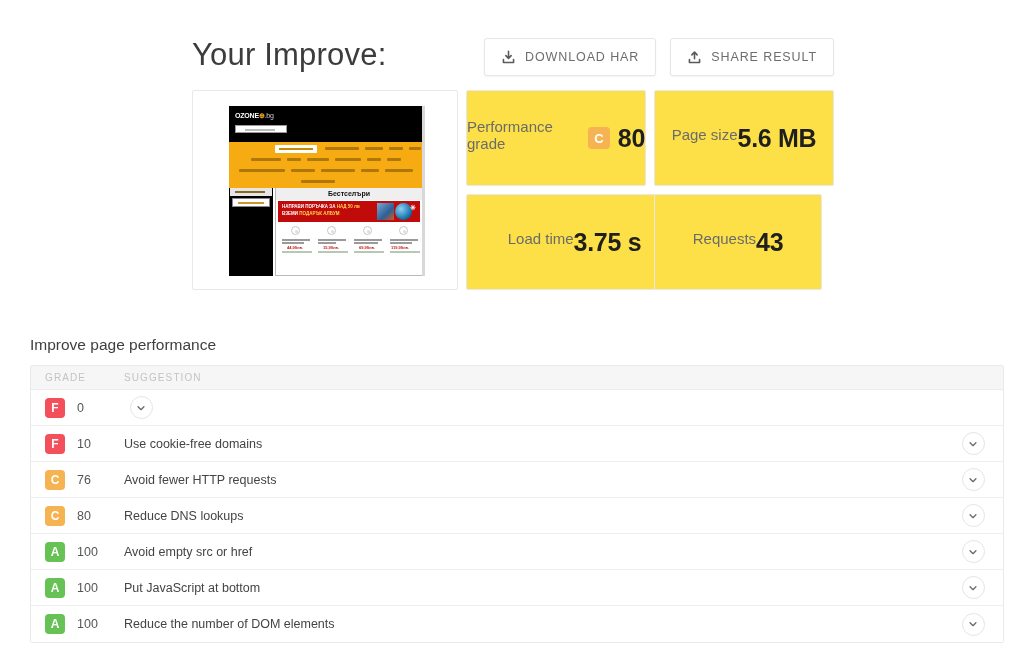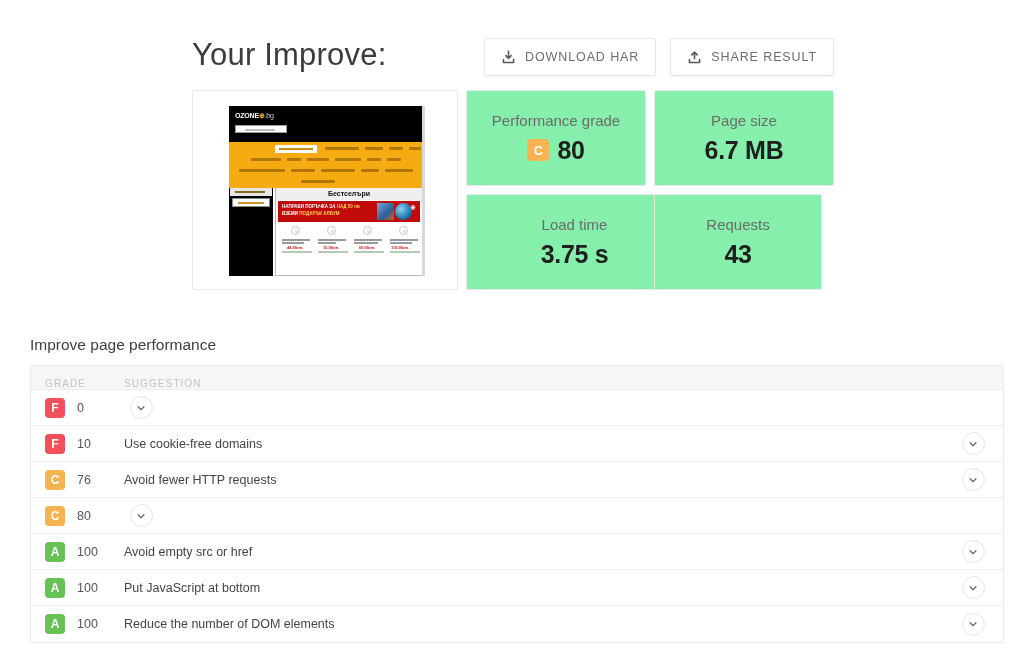--- a/index.html
+++ b/index.html
@@ -89,22 +89,22 @@
     position:absolute; top:0; width:9px; height:9px; border-radius:50%;
     border:1px solid #c6c6c6; background:#fff;
   }
   .mini .pimg::after{content:"";position:absolute;left:3px;top:3px;width:3px;height:3px;border-radius:50%;background:#ddd;}
   .mini .ptitle { position:absolute; height:2px; background:#9a9a9a; }
   .mini .pprice { position:absolute; font-size:4px; font-weight:700; color:#c61414; }
   .mini .grayline { position:absolute; height:2px; background:#b5c9b5; }
   .mini .scroll { position:absolute; right:0; top:0; width:3px; height:170px; background:#d8d8d8; }
 
   .metric-card {
-    position: absolute; background:#86efac; border:1px solid #e8e8e8; border-radius:2px;
-    display:flex; flex-direction:column; align-items:center; justify-content:center;
+    position: absolute; background:#fde047; border:1px solid #e8e8e8; border-radius:2px;
+    display:flex; align-items:center; justify-content:center;
   }
   .m1 { left: 274px; top: 0;   width: 180px; height: 96px; }
   .m2 { left: 462px; top: 0;   width: 180px; height: 96px; }
   .m3 { left: 274px; top: 104px; width: 217px; height: 96px; }
   .m4 { left: 462px; top: 104px; width: 168px; height: 96px; }
   .metric-label { font-size: 15px; color:#6b6b6b; font-weight:400; margin-bottom: 7px; }
   .metric-value { font-size: 25px; font-weight: 700; color:#1f1f1f; letter-spacing:-0.3px;
                   display:flex; align-items:center; gap:8px; }
   .grade-chip {
     display:inline-flex; align-items:center; justify-content:center;
@@ -115,21 +115,21 @@
   
   .improve-title {
     position:absolute; left:30px; top:336px;
     font-size:15.5px; color:#3f3f3f; font-weight:400;
   }
   .sugg-table {
     position:absolute; left:30px; top:365px; width:974px;
     border:1px solid #e9e9e9; border-radius:2px; background:#fff; overflow:hidden;
   }
   .sugg-head {
-    display:flex; align-items:flex-end; height:24px; background:#f6f6f6;
+    display:flex; align-items:center; height:24px; background:#f6f6f6;
     border-bottom:1px solid #ececec;
   }
   .sugg-head .th {
     font-size:10px; color:#c3c3c3; letter-spacing:1.1px; font-weight:400;
   }
   .th-grade { width: 80px; padding-left:14px; }
   .th-sugg  { padding-left: 13px; }
 
   .sugg-row {
     display:flex; align-items:center; height:36px;
@@ -255,21 +255,21 @@
     <div class="metric-card m1">
       <div class="metric-label">Performance grade</div>
       <div class="metric-value">
         <span class="grade-chip" style="background:#f5b351;">C</span>
         <span>80</span>
       </div>
     </div>
 
     <div class="metric-card m2">
       <div class="metric-label">Page size</div>
-      <div class="metric-value">6.7 MB</div>
+      <div class="metric-value">5.6 MB</div>
     </div>
 
     <div class="metric-card m3">
       <div class="metric-label">Load time</div>
       <div class="metric-value">3.75 s</div>
     </div>
 
     <div class="metric-card m4">
       <div class="metric-label">Requests</div>
       <div class="metric-value">43</div>
@@ -323,20 +323,21 @@
                 <path d="M2.5 4.5 L6 8 L9.5 4.5" stroke="#6b6b6b" stroke-width="1.6" fill="none" stroke-linecap="round" stroke-linejoin="round"></path>
               </svg>
             </span>
           </div>
         </div>
         <div class="sugg-row">
           <div class="cell-grade">
             <span class="badge" style="background:#f5b351">C</span>
             <span class="score">80</span>
           </div>
+          <div class="cell-sugg">Reduce DNS lookups</div>
           <div class="cell-exp">
             <span class="exp-btn">
               <svg width="10" height="10" viewBox="0 0 12 12">
                 <path d="M2.5 4.5 L6 8 L9.5 4.5" stroke="#6b6b6b" stroke-width="1.6" fill="none" stroke-linecap="round" stroke-linejoin="round"></path>
               </svg>
             </span>
           </div>
         </div>
         <div class="sugg-row">
           <div class="cell-grade">

